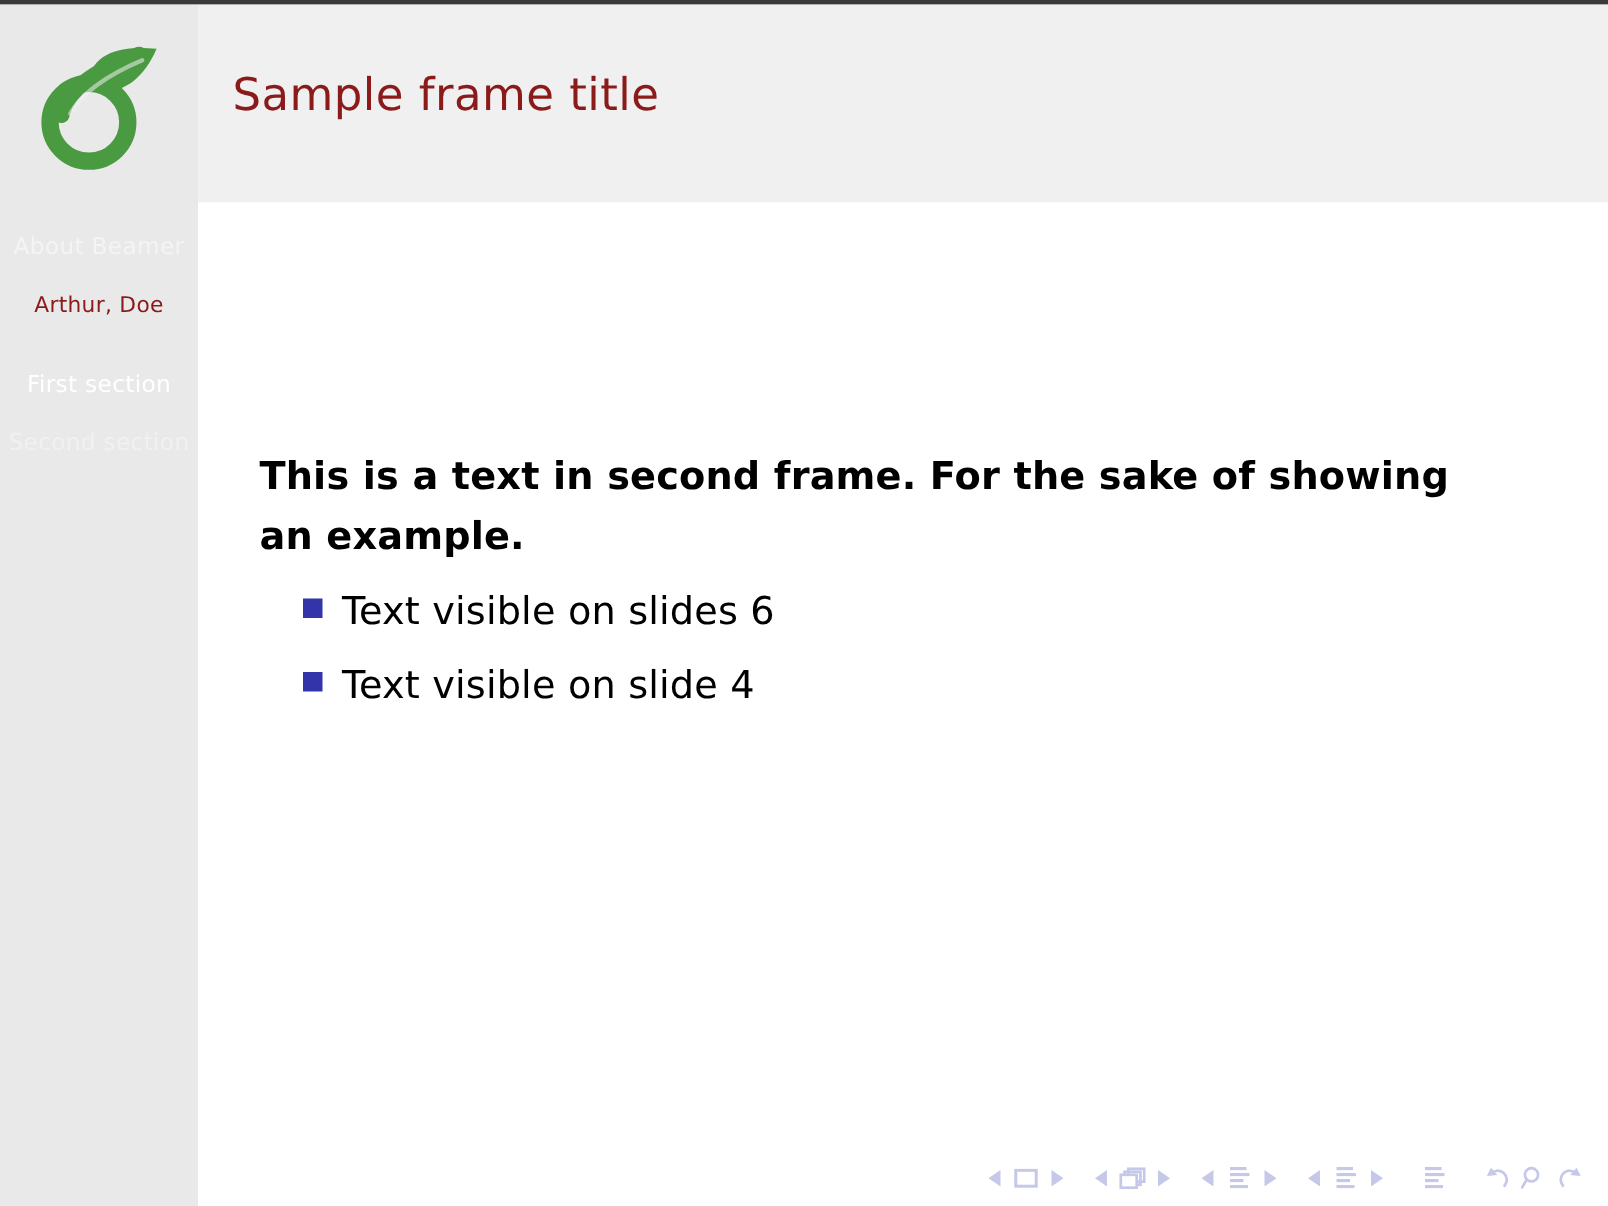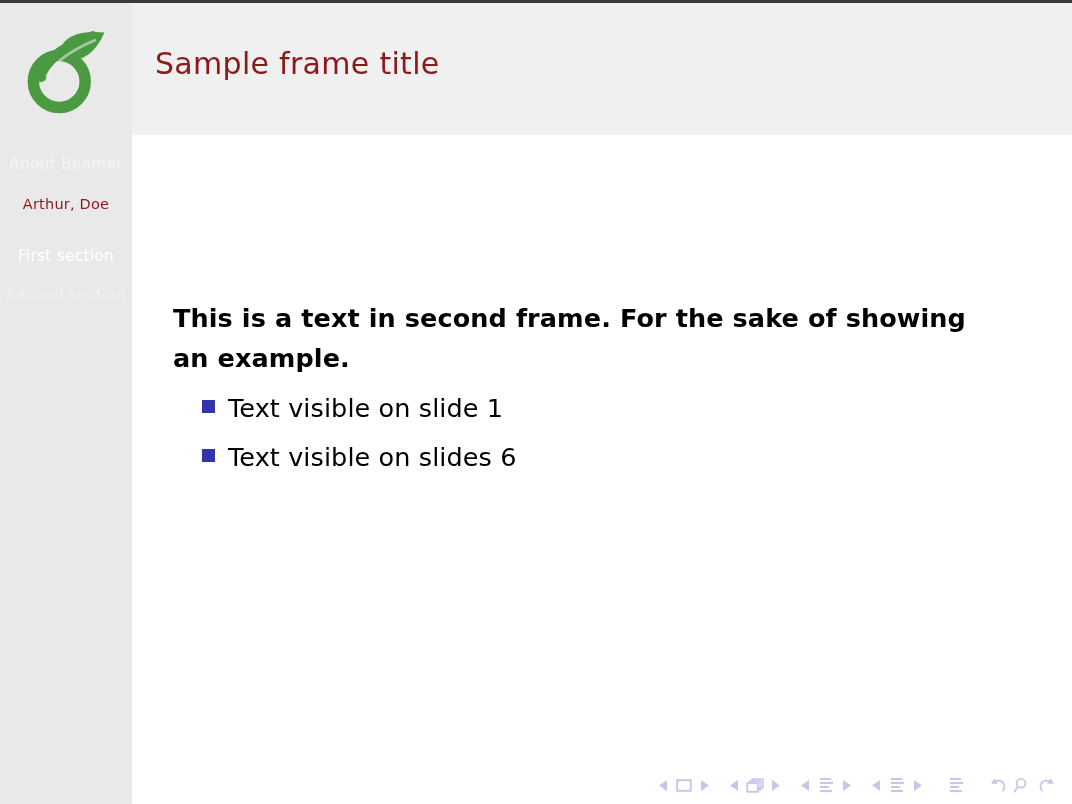--- a/index.html
+++ b/index.html
@@ -197,25 +197,25 @@
   <div class="headband"></div>
   <h1 class="frame-title">Sample frame title</h1>
 
   <div class="body">
 
     <div class="para">This is a text in second frame. For the sake of showing an example.</div>
 
     <ul class="itemize">
       <li class="item">
         <span class="bullet"></span>
-        <span>Text visible on slide 1</span>
+        <span>Text visible on slides 6</span>
       </li>
       <li class="item">
         <span class="bullet"></span>
-        <span>Text visible on slides 6</span>
+        <span>Text visible on slide 4</span>
       </li>
     </ul>
   </div>
 
   <div class="navbar">
 
     <div class="nav-group">
       <span class="nav-btn">
         <svg width="9" height="11" viewBox="0 0 9 11">
             <polygon points="8,0 8,11 0,5.5" fill="#c5c8e8"></polygon>

